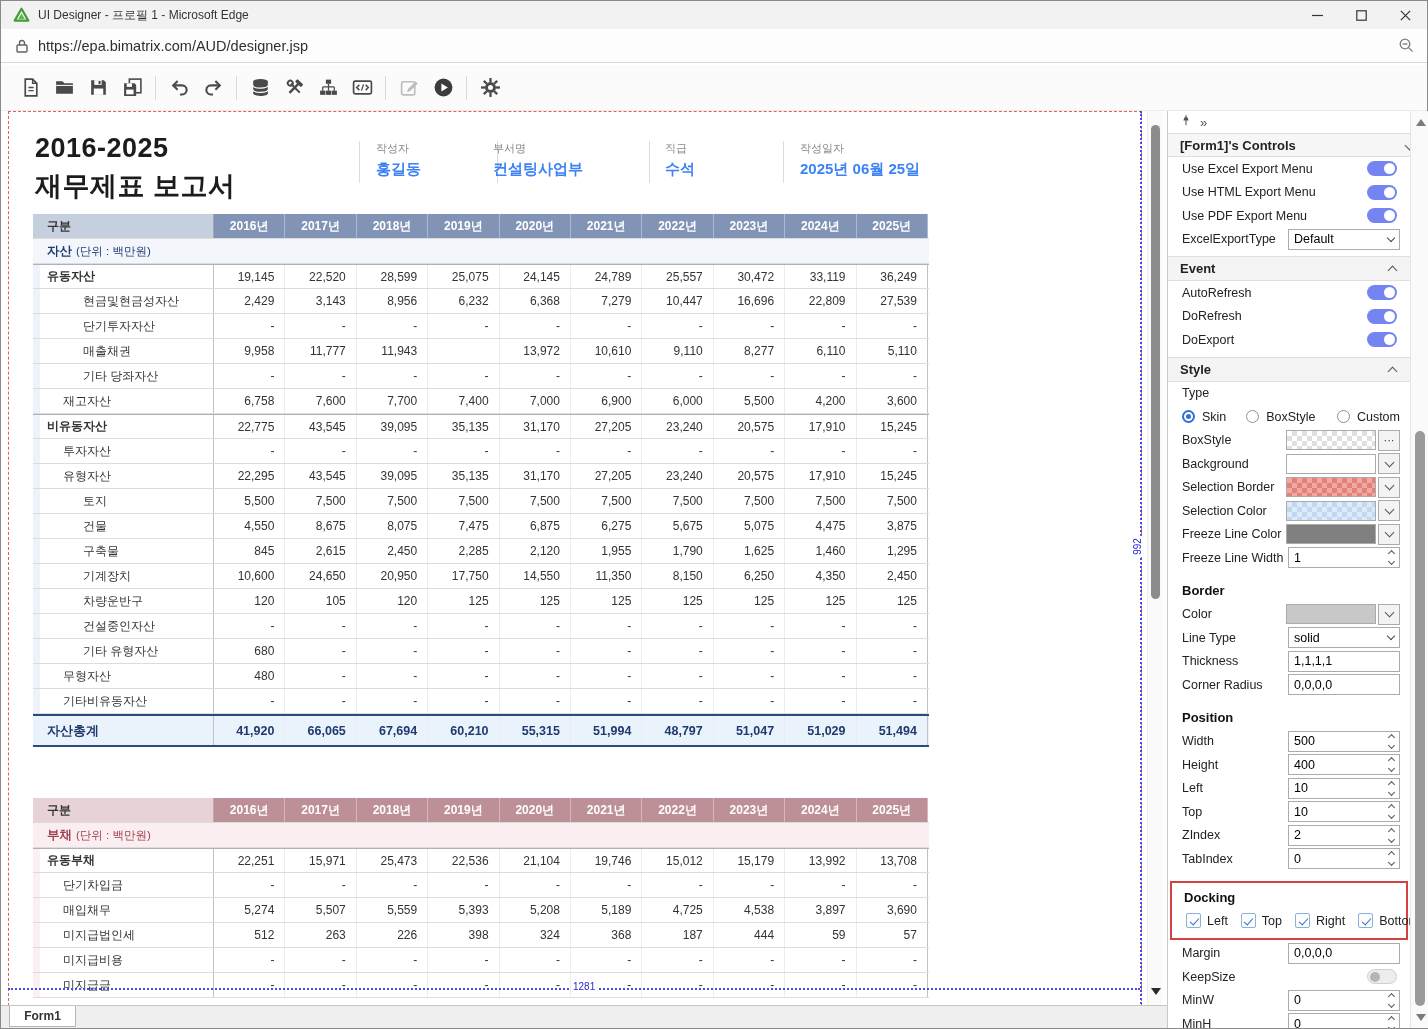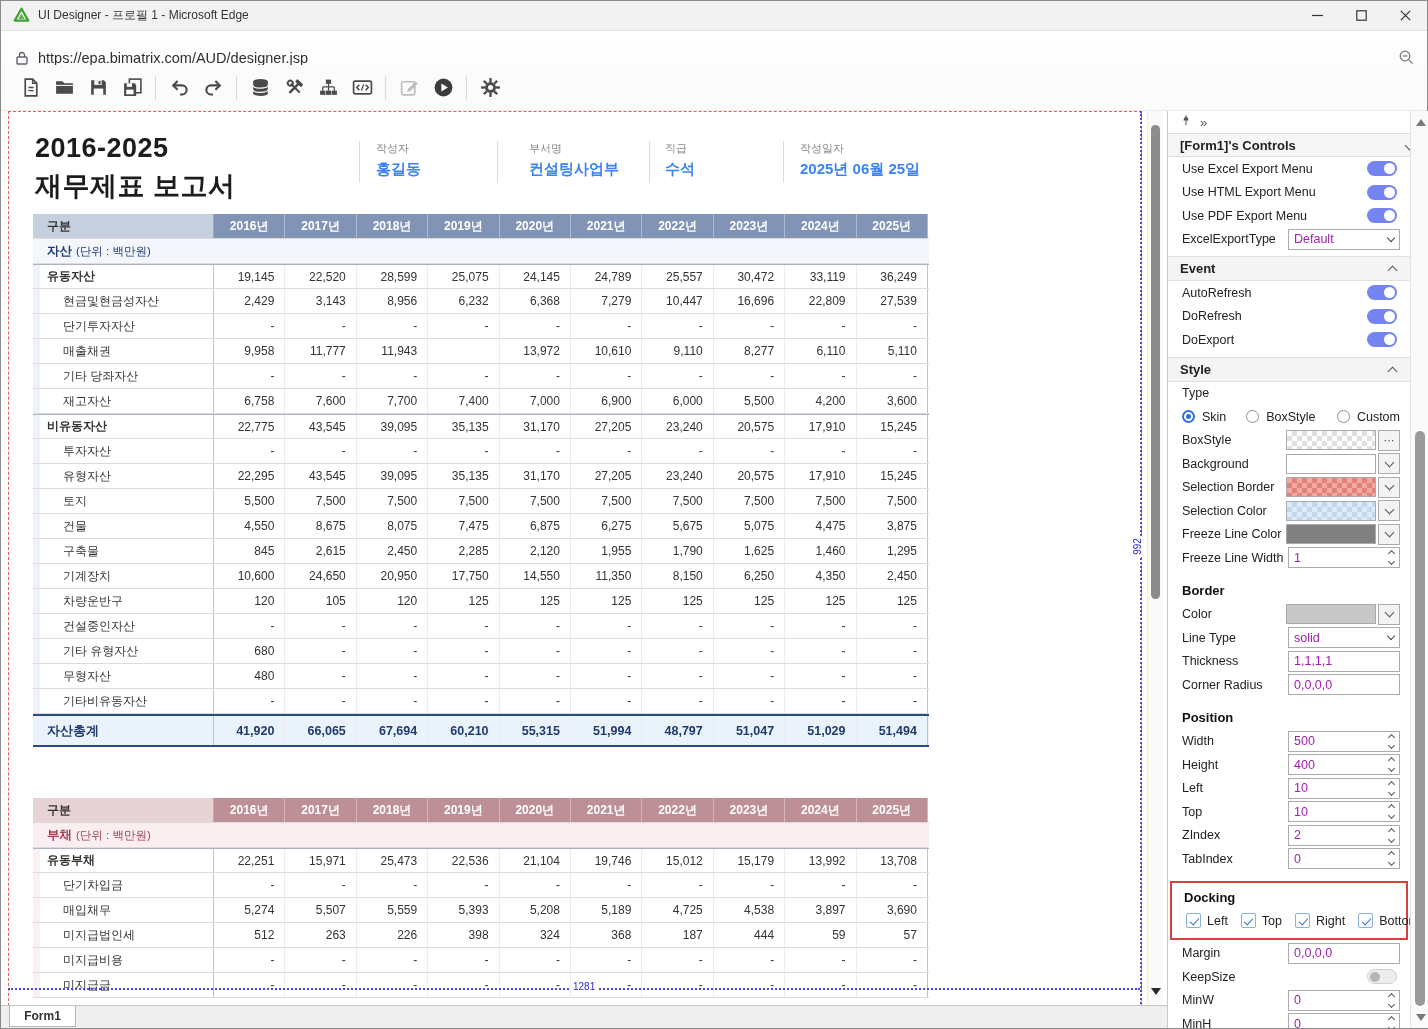--- a/index.html
+++ b/index.html
@@ -9,21 +9,21 @@
 
   
   .titlebar{position:absolute;left:0;top:0;right:0;height:30px;background:#f2f2f2;border-bottom:1px solid #e1e1e1;display:flex;align-items:center;}
   .app-logo{width:17px;height:17px;margin:0 8px 0 12px;flex:none;}
   .titletext{font-size:12px;color:#333;}
   .wbtns{margin-left:auto;display:flex;height:100%;}
   .wbtn{width:44px;height:100%;display:flex;align-items:center;justify-content:center;}
   .wbtn svg{width:11px;height:11px;}
 
   
-  .urlbar{position:absolute;left:0;top:40px;right:0;height:34px;background:#fdfdfd;border-bottom:1px solid #d7d7d7;display:flex;align-items:center;}
+  .urlbar{position:absolute;left:0;top:28px;right:0;height:34px;background:#fdfdfd;border-bottom:1px solid #d7d7d7;display:flex;align-items:center;}
   .lockwrap{width:16px;height:16px;margin:0 8px 0 13px;flex:none;}
   .urltext{font-size:14.5px;color:#2f2f2f;}
   .zoomwrap{margin-left:auto;margin-right:12px;width:17px;height:17px;}
 
   
   .toolbar{position:absolute;left:0;top:64px;right:0;height:46px;background:#fbfbfb;border-bottom:1px solid #ececec;display:flex;align-items:center;padding-left:12px;}
   .tbtn{width:34px;height:34px;display:flex;align-items:center;justify-content:center;border-radius:3px;}
   .tbtn svg{width:21px;height:21px;}
   .tsep{width:1px;height:24px;background:#d9d9d9;margin:0 6px;}
 
@@ -50,21 +50,21 @@
   .tlabel{width:181px;flex:none;display:flex;align-items:center;border-right:1px solid #c2c2c2;}
   .tval{width:71.4px;flex:none;display:flex;align-items:center;justify-content:flex-end;padding-right:10px;border-right:1px solid #ececec;}
   .tval:last-child{border-right:1px solid #c2c2c2;}
   .thead .tlabel{background:var(--hdrFirst);border-right:1px solid var(--hdrBd);font-weight:600;padding-left:14px;color:#333;}
   .thead .tval{background:var(--hdr);color:#fff;justify-content:center;padding:0;font-weight:600;border-right:1px solid rgba(255,255,255,.35);}
   .tsec{padding-left:14px;background:var(--secBg);align-items:center;color:var(--secTxt);}
   .tsec b{font-size:12.5px;margin-right:4px;}
   .tsec .unit{font-size:11.5px;}
   .lvl1 .tlabel{padding-left:14px;}
   .lvl2 .tlabel{padding-left:30px;}
-  .lvl3 .tlabel{padding-left:30px;}
+  .lvl3 .tlabel{padding-left:50px;}
   .lvl1{border-top:1px solid #aab2bf;}
   .bold .tlabel{font-weight:700;}
   .datarow .tlabel{background:linear-gradient(to right,var(--strip) 0 7px,#fff 7px);}
   .ttotal{height:33px;background:var(--totBg);border-top:2px solid var(--totBd);border-bottom:2px solid var(--totBd);color:var(--totTxt);font-weight:700;}
   .ttotal .tlabel{padding-left:14px;background:var(--totBg);font-size:13px;}
   .ttotal .tval{font-size:12.5px;background:var(--totBg);}
 
   
   .vguide{position:absolute;left:1139px;top:0;height:896px;border-left:2px dotted #4a4ae0;}
   .hguide{position:absolute;left:7px;top:877px;width:1132px;border-top:2px dotted #4a4ae0;}
@@ -92,21 +92,21 @@
   .chev.down{transform:rotate(45deg);}
   .chev.up{transform:rotate(-135deg);margin-top:4px;}
   .mla{margin-left:auto;}
 
   .tg{width:30px;height:15px;border-radius:8px;position:relative;flex:none;}
   .tg.on{background:#7484f0;}
   .tg.on .knob{position:absolute;right:2px;top:2px;width:11px;height:11px;border-radius:50%;background:#fff;}
   .tg.off{background:#ededed;border:1px solid #cfcfcf;}
   .tg.off .knob{position:absolute;left:2px;top:1.5px;width:10px;height:10px;border-radius:50%;background:#b5b5b5;}
 
-  .field{width:112px;height:21px;border:1px solid #ababab;background:#fff;display:flex;align-items:center;padding:0 5px;font-size:12.5px;color:#a21caf;flex:none;}
+  .field{width:112px;height:21px;border:1px solid #ababab;background:#fff;display:flex;align-items:center;padding:0 5px;font-size:12.5px;color:#000000;flex:none;}
   .field .chev{width:6px;height:6px;border-color:#444;}
   .spin{margin-left:auto;display:flex;flex-direction:column;align-items:center;gap:3px;}
   .spin i{width:5px;height:5px;border-right:1.4px solid #555;border-bottom:1.4px solid #555;display:block;}
   .spin .u{transform:rotate(-135deg);margin-top:2px;}
   .spin .d{transform:rotate(45deg);margin-bottom:2px;}
 
   .swatch{width:90px;height:20px;border:1px solid #ababab;flex:none;}
   .swbtn{width:22px;height:21px;border:1px solid #ababab;background:#f3f3f3;margin-left:2px;display:flex;align-items:center;justify-content:center;font-size:11px;color:#333;flex:none;}
   .sw-checker{background-color:#fff;background-image:linear-gradient(45deg,#e0e0e0 25%,transparent 25%,transparent 75%,#e0e0e0 75%),linear-gradient(45deg,#e0e0e0 25%,transparent 25%,transparent 75%,#e0e0e0 75%);background-size:10px 10px;background-position:0 0,5px 5px;}
   .sw-checker-red{background-color:#efa9a2;background-image:linear-gradient(45deg,#e2827a 25%,transparent 25%,transparent 75%,#e2827a 75%),linear-gradient(45deg,#e2827a 25%,transparent 25%,transparent 75%,#e2827a 75%);background-size:10px 10px;background-position:0 0,5px 5px;}
@@ -297,21 +297,21 @@
 
       <div class="rtitle1">2016-2025</div>
       <div class="rtitle2">재무제표 보고서</div>
       <div id="report-meta">
           <div class="meta-div" style="left: 358px;"></div>
           <div class="meta-item" style="left: 375px;">
             <span class="meta-label">작성자</span>
             <span class="meta-value">홍길동</span>
           </div>
           <div class="meta-div" style="left: 496px;"></div>
-          <div class="meta-item" style="left: 528px;">
+          <div class="meta-item" style="left: 492px;">
             <span class="meta-label">부서명</span>
             <span class="meta-value">컨설팅사업부</span>
           </div>
           <div class="meta-div" style="left: 648px;"></div>
           <div class="meta-item" style="left: 664px;">
             <span class="meta-label">직급</span>
             <span class="meta-value">수석</span>
           </div>
           <div class="meta-div" style="left: 782px;"></div>
           <div class="meta-item" style="left: 799px;">

